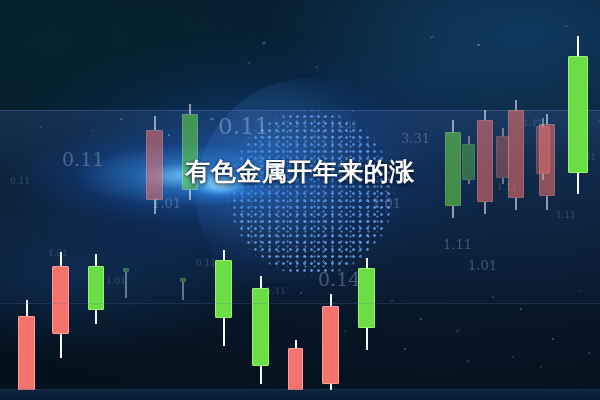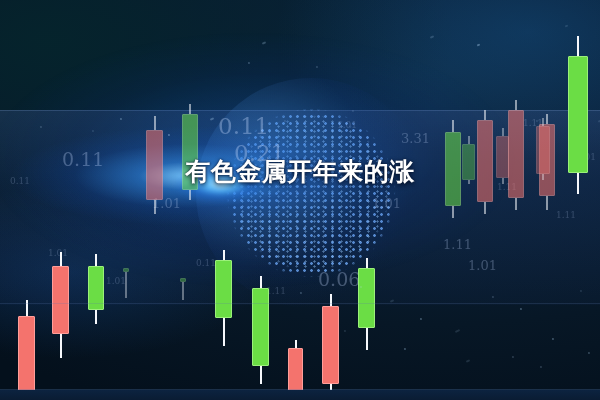--- a/index.html
+++ b/index.html
@@ -126,22 +126,21 @@
     <div class="globe"></div>
     <div class="globe2"></div>
     <div class="globe-shade"></div>
   </div>
   <div class="layer bg-glow"></div>
   <div class="globe-hot" style="position:absolute;left:172px;top:164px;"></div>
 
   <div class="layer" id="numbers-layer">
       <div class="num lg" style="left: 62px; top: 148px;">0.11</div>
       <div class="num xl" style="left: 218px; top: 113px;">0.11</div>
-      <div class="num xl" style="left: 234px; top: 140px;">0.21</div>
-      <div class="num lg" style="left: 318px; top: 268px;">0.06</div>
+      <div class="num lg" style="left: 318px; top: 268px;">0.14</div>
       <div class="num md" style="left: 152px; top: 196px;">1.01</div>
       <div class="num md" style="left: 372px; top: 196px;">1.01</div>
       <div class="num md" style="left: 468px; top: 258px;">1.01</div>
       <div class="num sm" style="left: 523px; top: 118px;">1.11</div>
       <div class="num md" style="left: 443px; top: 237px;">1.11</div>
       <div class="num sm" style="left: 497px; top: 182px;">1.11</div>
       <div class="num md" style="left: 401px; top: 131px;">3.31</div>
       <div class="num sm" style="left: 355px; top: 164px;">3.31</div>
       <div class="num sm" style="left: 48px; top: 248px;">1.01</div>
       <div class="num sm" style="left: 10px; top: 176px;">0.11</div>

